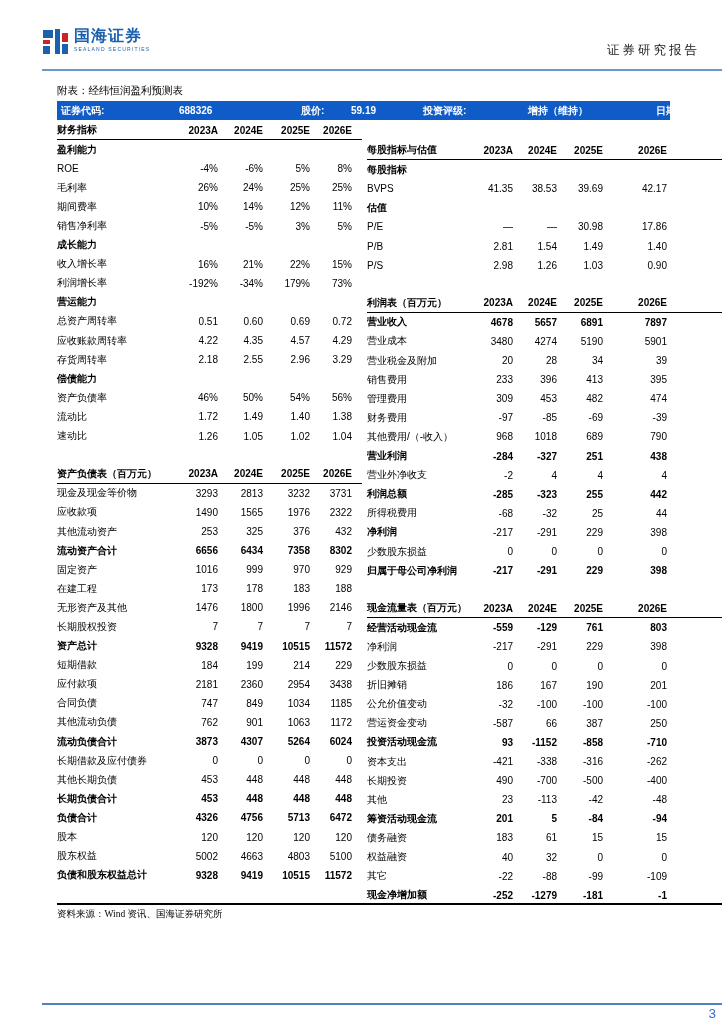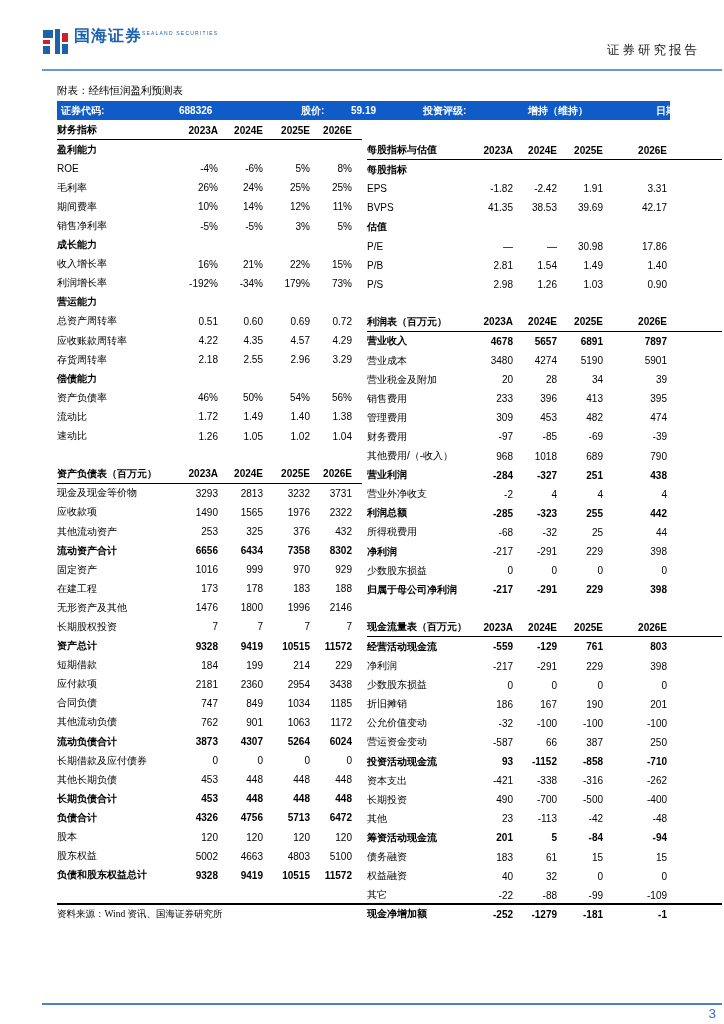--- a/index.html
+++ b/index.html
@@ -8,21 +8,21 @@
   }
   *{margin:0;padding:0;box-sizing:border-box;}
   html,body{background:#ffffff;}
   body{width:724px;height:1024px;position:relative;font-family:"Liberation Sans",sans-serif;color:#000;overflow:hidden;}
 
   .abs{position:absolute;}
 
   
   .logo{left:42px;top:28px;display:flex;align-items:flex-start;gap:5px;}
   .logo svg{display:block;}
-  .brand-text{display:flex;flex-direction:row;line-height:1;justify-content:space-between;}
+  .brand-text{display:flex;flex-direction:column;line-height:1;justify-content:space-between;}
   .brand-name{font-size:16px;font-weight:bold;color:var(--brand-blue);letter-spacing:1px;}
   .brand-sub{font-size:5px;color:var(--brand-blue);letter-spacing:1.2px;margin-top:3px;}
   .report-type{right:24px;top:42px;font-family:"Liberation Serif",serif;font-size:12.5px;letter-spacing:3px;color:#1a1a1a;}
   .header-rule{left:42px;top:69px;width:680px;height:2px;background:var(--rule-blue);}
 
   
   .table-title{left:57px;top:84px;font-family:"Liberation Serif",serif;font-size:10.5px;color:#000;}
 
   
   .info-bar{left:57px;top:101px;width:613px;height:19px;background:var(--bar-blue);color:#fff;
@@ -379,27 +379,20 @@
       <div class="tval">2026E</div>
     </div>
     <div class="trow section">
       <div class="tlabel">每股指标</div>
       <div class="tval"></div>
       <div class="tval"></div>
       <div class="tval"></div>
       <div class="tval"></div>
     </div>
     <div class="trow normal">
-      <div class="tlabel">EPS</div>
-      <div class="tval">-1.82</div>
-      <div class="tval">-2.42</div>
-      <div class="tval">1.91</div>
-      <div class="tval">3.31</div>
-    </div>
-    <div class="trow normal">
       <div class="tlabel">BVPS</div>
       <div class="tval">41.35</div>
       <div class="tval">38.53</div>
       <div class="tval">39.69</div>
       <div class="tval">42.17</div>
     </div>
     <div class="trow section">
       <div class="tlabel">估值</div>
       <div class="tval"></div>
       <div class="tval"></div>

